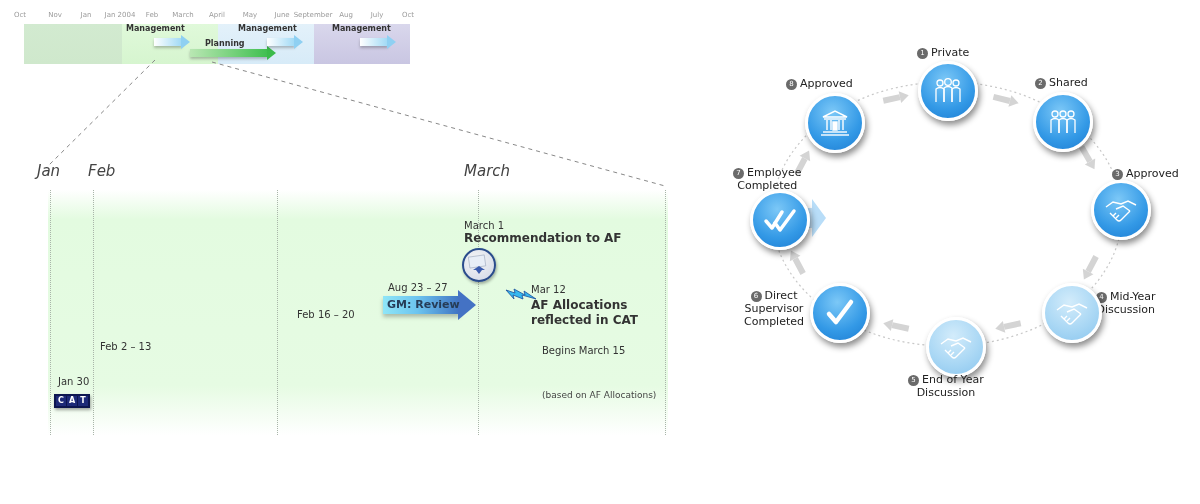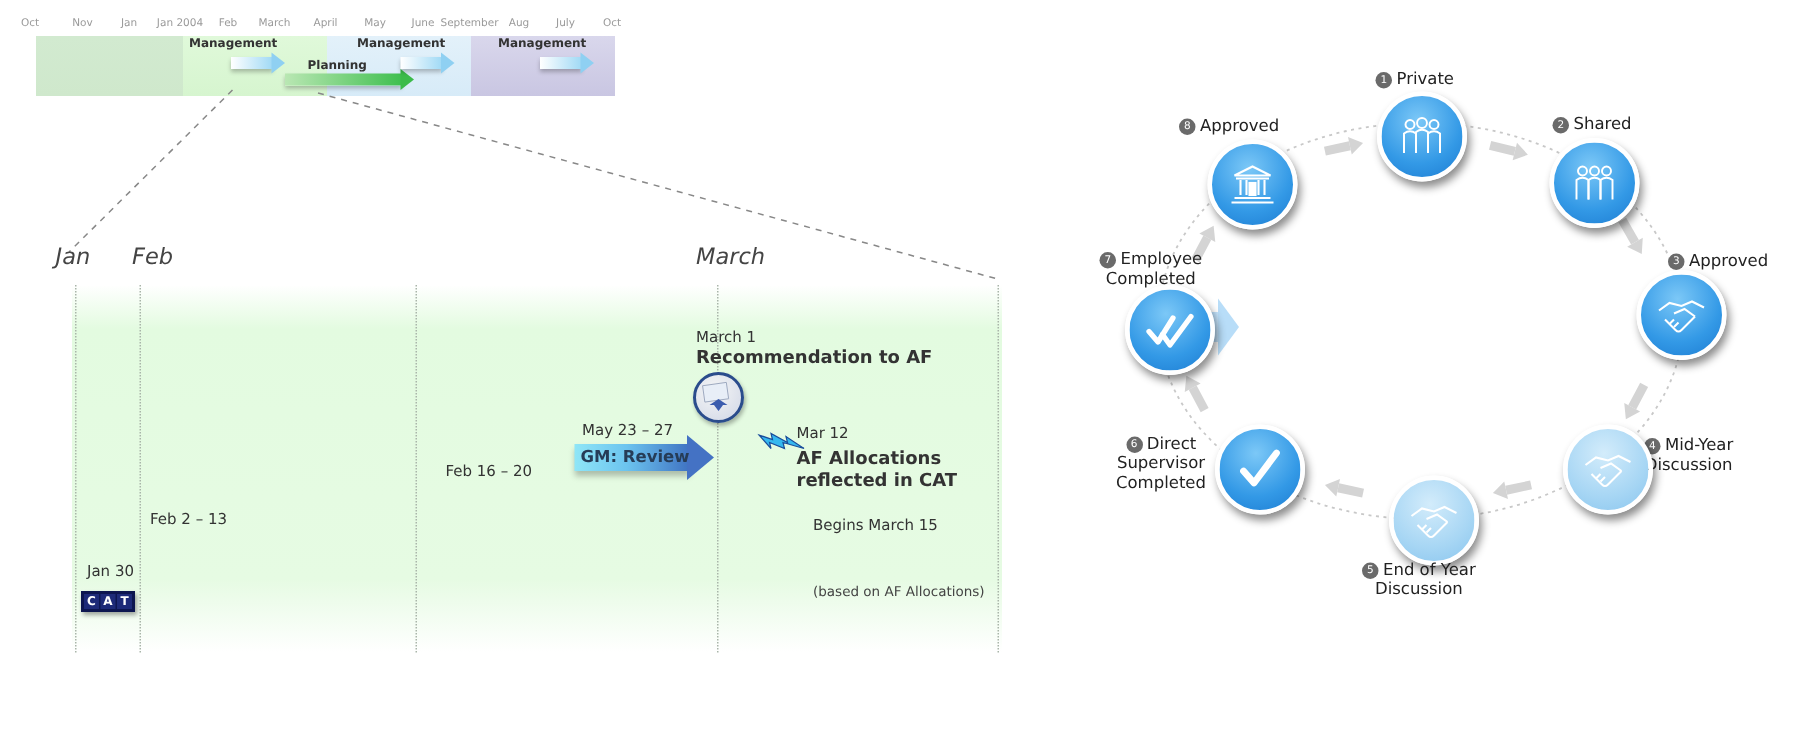--- a/index.html
+++ b/index.html
@@ -132,21 +132,21 @@
   <div class="cat-logo" style="left:54px;top:234px">
     <span>C</span>
     <span>A</span>
     <span>T</span>
   </div>
 
   <span class="z-date" style="left:100px;top:181px">Feb 2 – 13</span>
 
   <span class="z-date" style="left:297px;top:149px">Feb 16 – 20</span>
 
-  <span class="z-date" style="left:388px;top:122px">May 23 – 27</span>
+  <span class="z-date" style="left:388px;top:122px">Aug 23 – 27</span>
   <div class="big-arrow" style="left:383px;top:130px;width:93px">
     <div class="shaft"></div>
       <div class="head"></div>
     <span class="lbl">GM: Review</span>
   </div>
 
   <span class="z-date" style="left:464px;top:60px">March 1</span>
   <span class="z-title" style="left:464px;top:71px">Recommendation to AF</span>
   <div class="seal" style="left:462px;top:88px">
     <svg width="30" height="30" viewBox="0 0 30 30">

